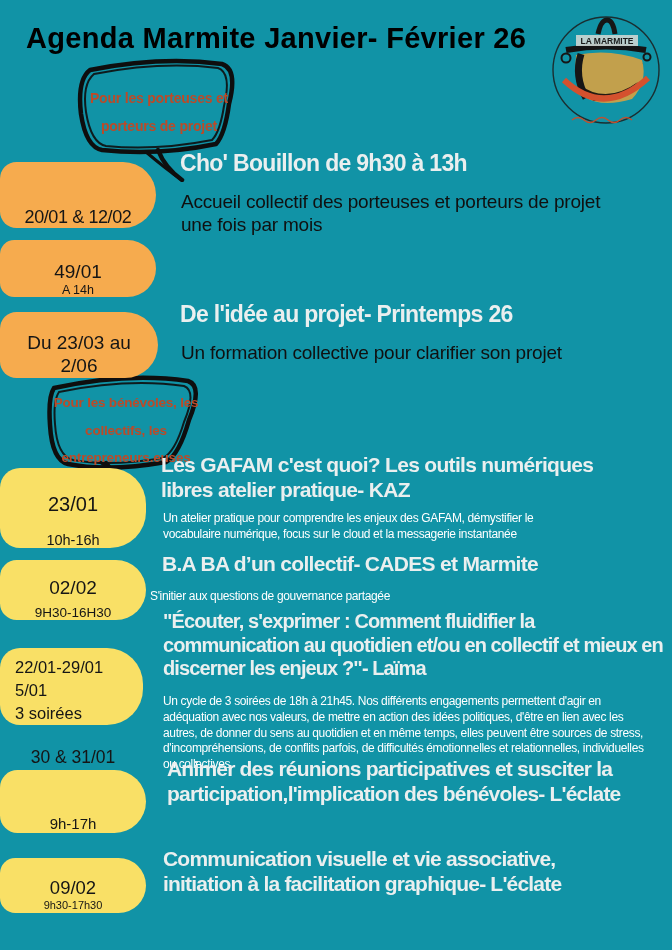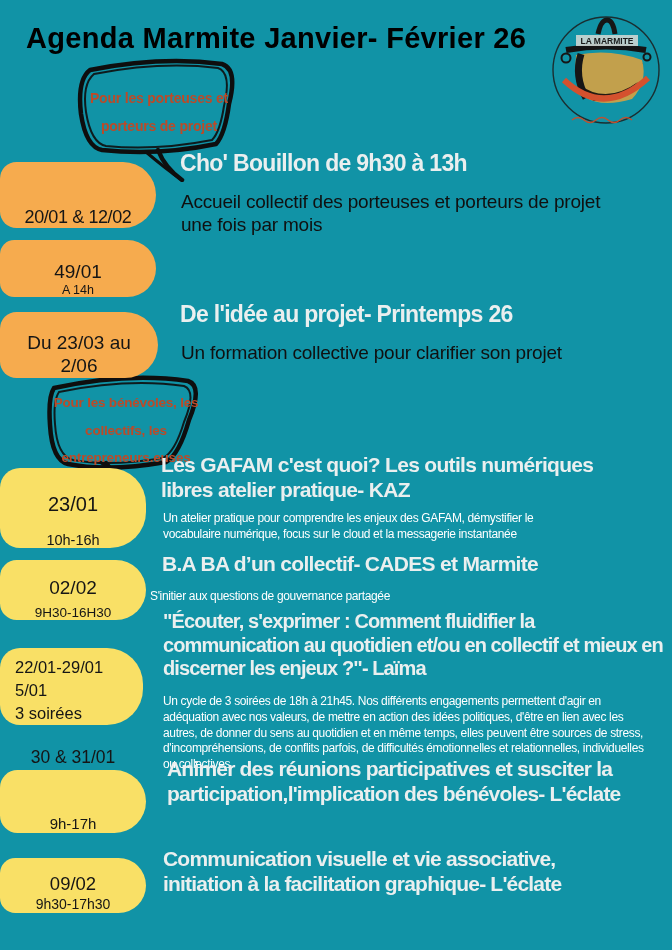--- a/index.html
+++ b/index.html
@@ -132,17 +132,17 @@
   <div class="ev-desc" style="left:163px; top:694px; width:492px; font-size:12px;">Un cycle de 3 soirées de 18h à 21h45. Nos différents engagements permettent d'agir en adéquation avec nos valeurs, de mettre en action des idées politiques, d'être en lien avec les autres, de donner du sens au quotidien et en même temps, elles peuvent être sources de stress, d'incompréhensions, de conflits parfois, de difficultés émotionnelles et relationnelles, individuelles ou collectives.</div>
 
   <div class="badge yellow" style="top:770px; height:63px; width:146px; line-height:1.3;gap:45px;">
     <span style="font-size:17.5px;">30 &amp; 31/01</span>
     <span style="font-size:15px;">9h-17h</span>
   </div>
   <div class="ev-title" style="left:167px; top:757px; width:500px; font-size:21px; letter-spacing:-0.8px;">Animer des réunions participatives et susciter la participation,l'implication des bénévoles- L'éclate</div>
 
   <div class="badge yellow" style="top:858px; height:55px; width:146px; line-height:1.25;">
     <span style="font-size:18.5px;">09/02</span>
-    <span style="font-size:14px;">9h30-17h30</span>
+    <span style="font-size:11px;">9h30-17h30</span>
   </div>
   <div class="ev-title" style="left:163px; top:847px; width:475px; font-size:21px; letter-spacing:-0.8px;">Communication visuelle et vie associative, initiation à la facilitation graphique- L'éclate</div>
 
 </div>
 
 </body></html>

